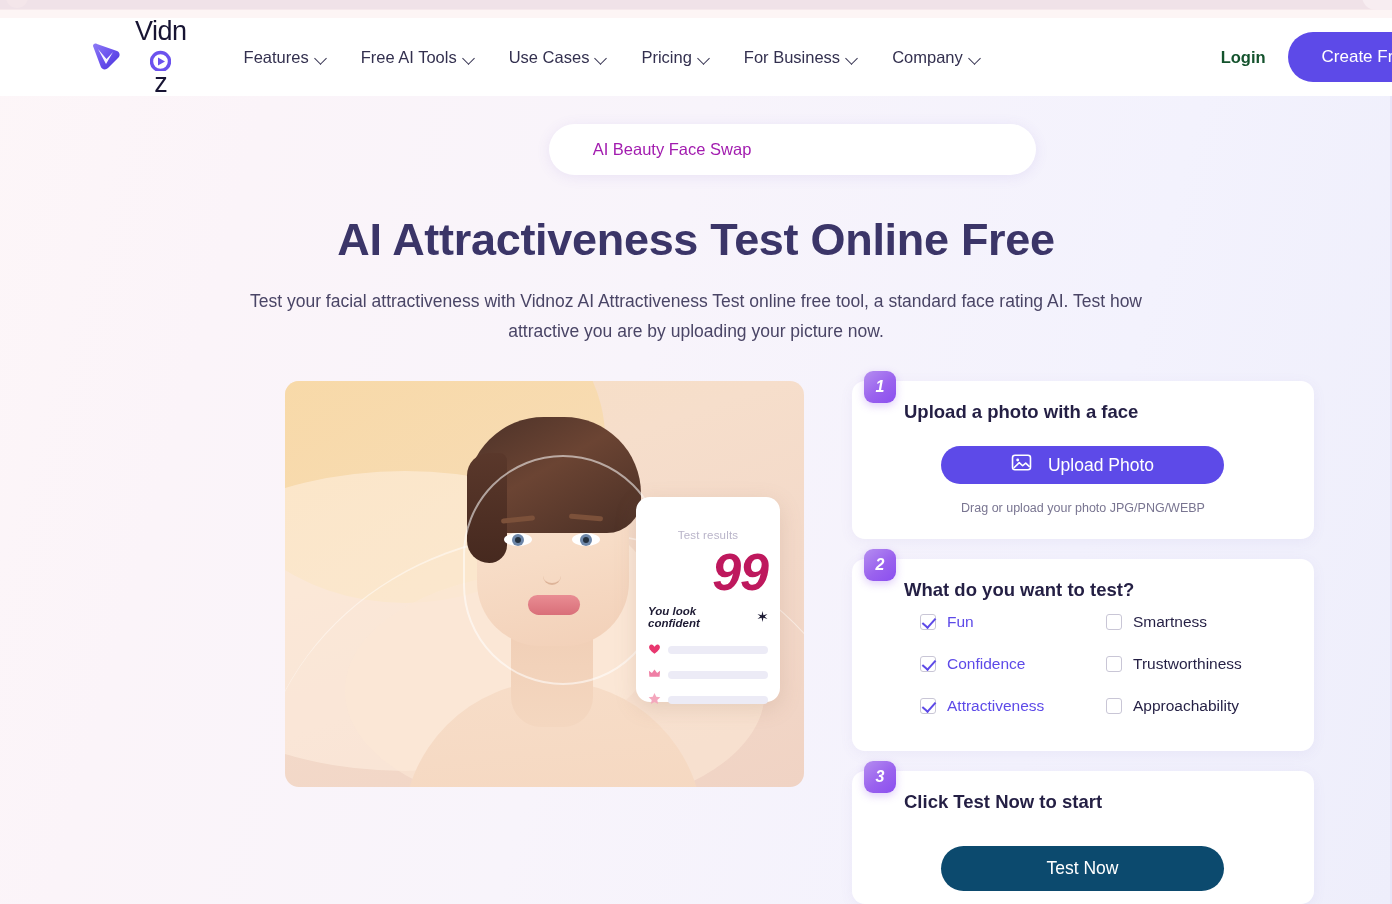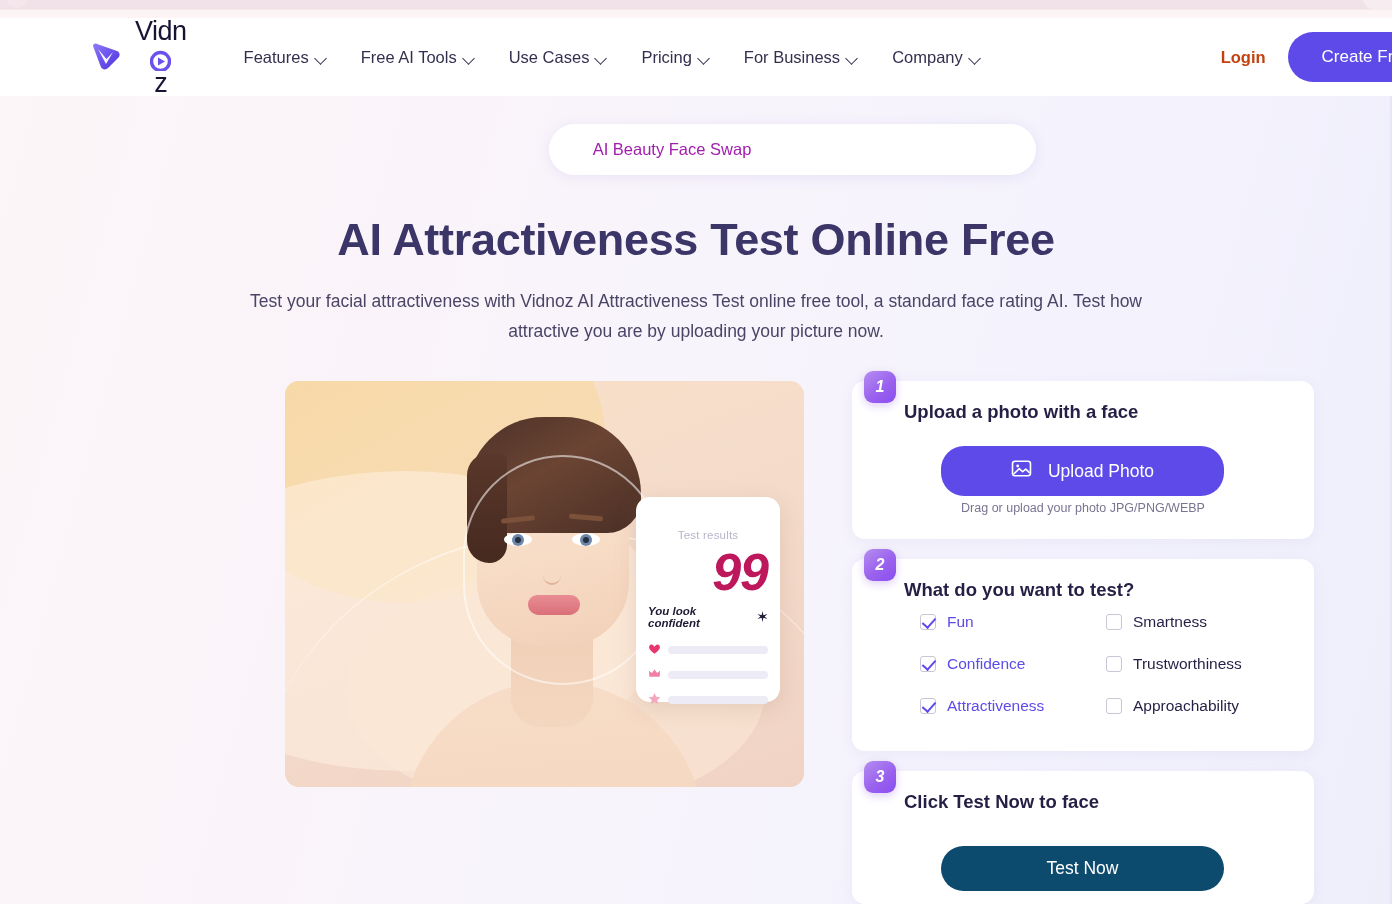--- a/index.html
+++ b/index.html
@@ -50,21 +50,21 @@
     font-size:16.5px; color:#33304f; padding:8px 17px; cursor:pointer; white-space:nowrap;
   }
   .chev { width:11px; height:7px; display:inline-block; position:relative; }
   .chev::before {
     content:""; position:absolute; left:0; top:0;
     width:8px; height:8px; border-right:1.6px solid #33304f; border-bottom:1.6px solid #33304f;
     transform:rotate(45deg);
   }
 
   .header-right { margin-left:auto; display:flex; align-items:center; gap:22px; padding-right:0; }
-  .login-link { font-size:16.5px; font-weight:bold; color:#c2410c; cursor:pointer; }
+  .login-link { font-size:16.5px; font-weight:bold; color:#14532d; cursor:pointer; }
   .cta-btn {
     background:#5d4ae8; color:#fff; font-size:17px;
     padding:15px 34px; border-radius:30px; border:none;
     white-space:nowrap; cursor:pointer;
     margin-right:-122px;
   }
 
   
   .tabs-outer {
     position:absolute; top:124px; left:549px; width:487px; height:51px;
@@ -203,21 +203,21 @@
     background:linear-gradient(140deg,#b58ef0 0%,#9a62ee 55%,#8b4ef0 100%);
     color:#fff; font-size:16px; font-weight:bold; font-style:italic;
     display:flex; align-items:center; justify-content:center;
     box-shadow:0 3px 8px rgba(140,80,235,.28);
   }
   .panel-title {
     position:absolute; top:20px; left:52px;
     font-size:18.5px; font-weight:bold; color:#241f44;
   }
   .upload-btn {
-    position:absolute; top:65px; left:89px; width:283px; height:50px;
+    position:absolute; top:65px; left:89px; width:283px; height:38px;
     background:#5d4ae8; color:#fff; border:none; border-radius:23px;
     font-size:17.5px; cursor:pointer;
     display:flex; align-items:center; justify-content:center; gap:16px;
   }
   .hint {
     position:absolute; top:120px; left:0; width:462px; text-align:center;
     font-size:12.5px; color:#797591;
   }
   .test-btn {
     position:absolute; top:75px; left:89px; width:283px; height:45px;
@@ -445,17 +445,17 @@
     <label class="check-item">
       <span class="box"></span>
       <span class="check-label">Approachability</span>
     </label>
 
   </div>
 </div>
 
 <div class="panel panel-3">
   <div class="step-badge">3</div>
-  <div class="panel-title">Click Test Now to face</div>
+  <div class="panel-title">Click Test Now to start</div>
   <button class="test-btn">Test Now</button>
 </div>
 
 <div class="edge-fade"></div>
 
 </body></html>

